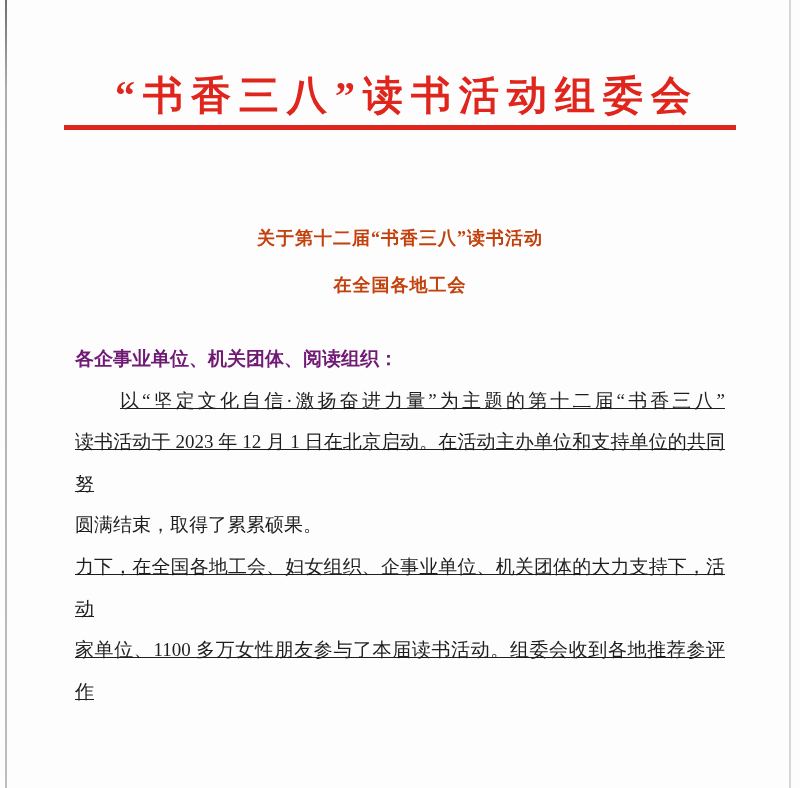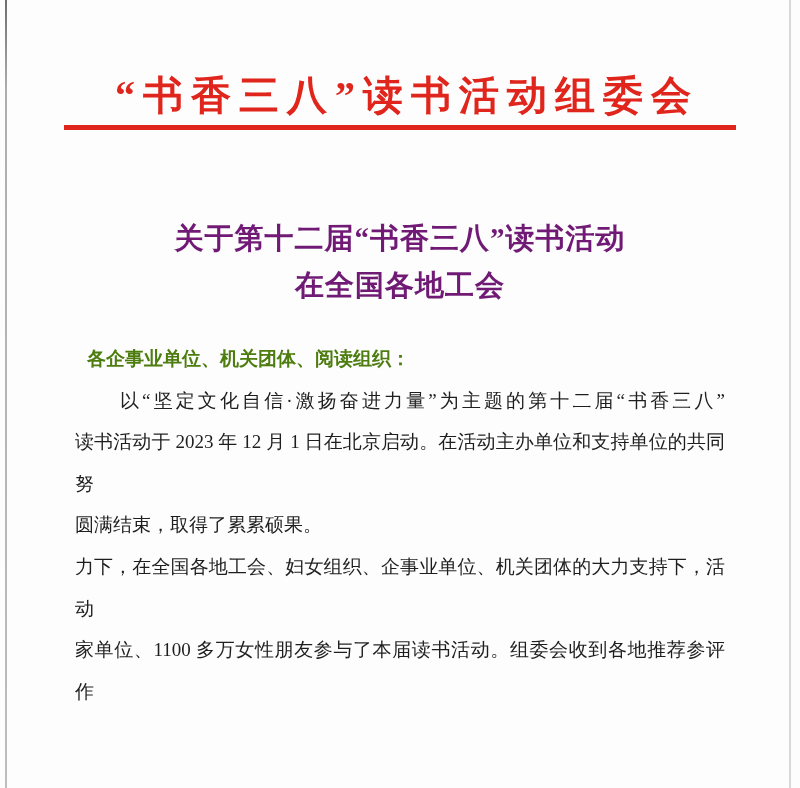--- a/index.html
+++ b/index.html
@@ -31,45 +31,45 @@
     white-space:nowrap;
   }
   .red-rule {
     width:672px; height:5px;
     margin:9px auto 0;
     background:var(--accent,#e0251c);
   }
   .doc-title {
     margin-top:85px;
     text-align:center;
-    font-size:29px;
+    font-size:18px;
     font-weight:700;
     line-height:47px;
     letter-spacing:1px;
-    color:#701a75;
+    color:#c2410c;
   }
   .body-block {
     width:650px;
     margin:29px auto 0;
     font-size:19px;
     line-height:41.6px;
     color:#1e1e1e;
   }
   .line { min-height:41.6px; }
   .just {
     text-align:justify;
     text-align-last:justify;
     text-justify:inter-character;
+    text-decoration:underline;
   }
   .indent { text-indent:45px; }
   .bold-sans {
     font-family:"Liberation Sans","DejaVu Sans",sans-serif;
     font-weight:700;
-    color:#4d7c0f;
-    margin-left:12px;
+    color:#701a75;
   }
 </style>
 </head>
 <body>
 
 <div class="page">
 
   <div class="edge-left"></div>
   <div class="edge-right"></div>
 

